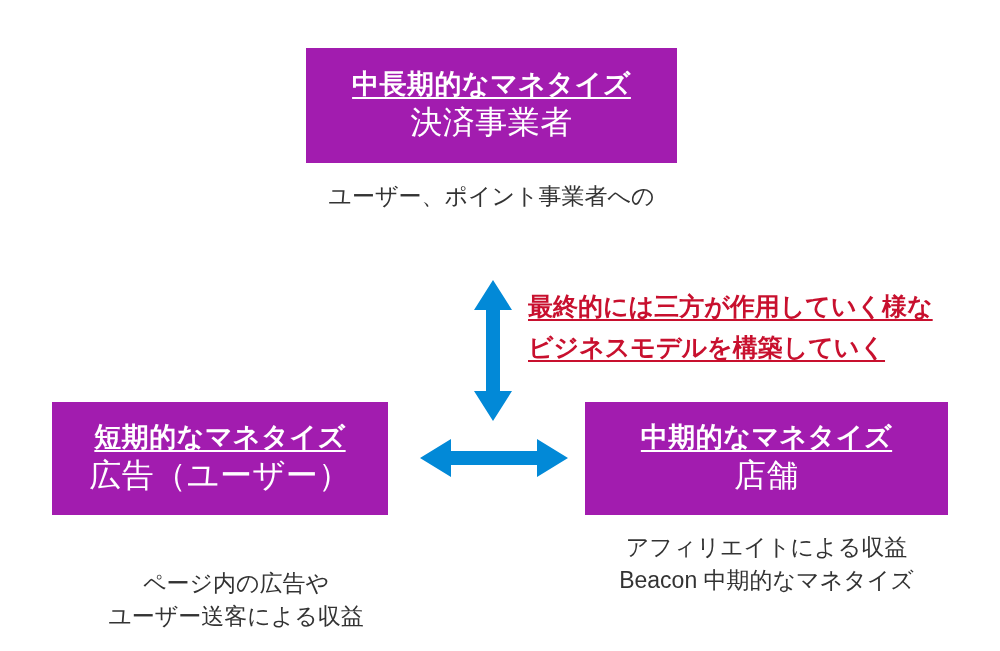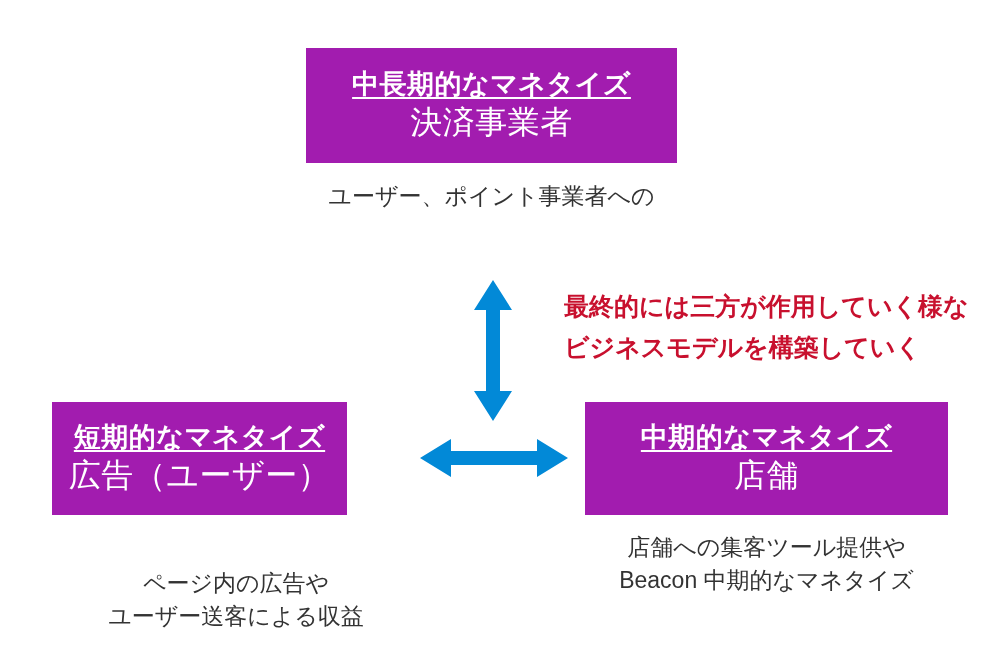--- a/index.html
+++ b/index.html
@@ -45,21 +45,21 @@
   }
   .node-sub {
     font-weight: normal;
     font-size: 32px;
     letter-spacing: 0.5px;
     white-space: nowrap;
     margin-top: 3px;
   }
 
   #box-top    { left: 306px; top: 48px;  width: 371px; height: 115px; }
-  #box-left   { left: 52px;  top: 402px; width: 295px; height: 113px; }
+  #box-left   { left: 52px;  top: 402px; width: 336px; height: 113px; }
   #box-right  { left: 585px; top: 402px; width: 363px; height: 113px; }
 
   
   .caption {
     position: absolute;
     text-align: center;
     color: #333333;
     font-size: 23px;
     line-height: 1.45;
     white-space: nowrap;
@@ -82,22 +82,22 @@
     width: 450px;
     color: #c8102e;
     font-weight: bold;
     font-size: 25px;
     line-height: 1.62;
     text-align: left;
     white-space: nowrap;
   }
   #annotation .ann-line {
     display: inline-block;
+    text-decoration: underline;
     text-underline-offset: 4px;
-    margin-left: 36px;
   }
   #annotation .ann-row { display: block; }
 </style>
 </head>
 <body>
 
 <div class="canvas">
 
   <div class="node-box" id="box-top">
     <span class="node-title">中長期的なマネタイズ</span>
@@ -117,21 +117,21 @@
     <span class="cap-line">ページ内の広告や</span>
     <span class="cap-line">ユーザー送客による収益</span>
   </div>
 
   <div class="node-box" id="box-right">
     <span class="node-title">中期的なマネタイズ</span>
     <span class="node-sub">店舗</span>
   </div>
 
   <div class="caption" id="caption-right">
-    <span class="cap-line">店舗への集客ツール提供や</span>
+    <span class="cap-line">アフィリエイトによる収益</span>
     <span class="cap-line">Beacon 中期的なマネタイズ</span>
   </div>
 
   <div class="arrow" id="arrow-vertical">
     <svg width="42" height="145" viewBox="0 0 42 145" xmlns="http://www.w3.org/2000/svg">
       <polygon points="21,2 40,32 28,32 28,113 40,113 21,143 2,113 14,113 14,32 2,32" fill="#0289d7"></polygon>
     </svg>
   </div>
 
   <div class="arrow" id="arrow-horizontal">

